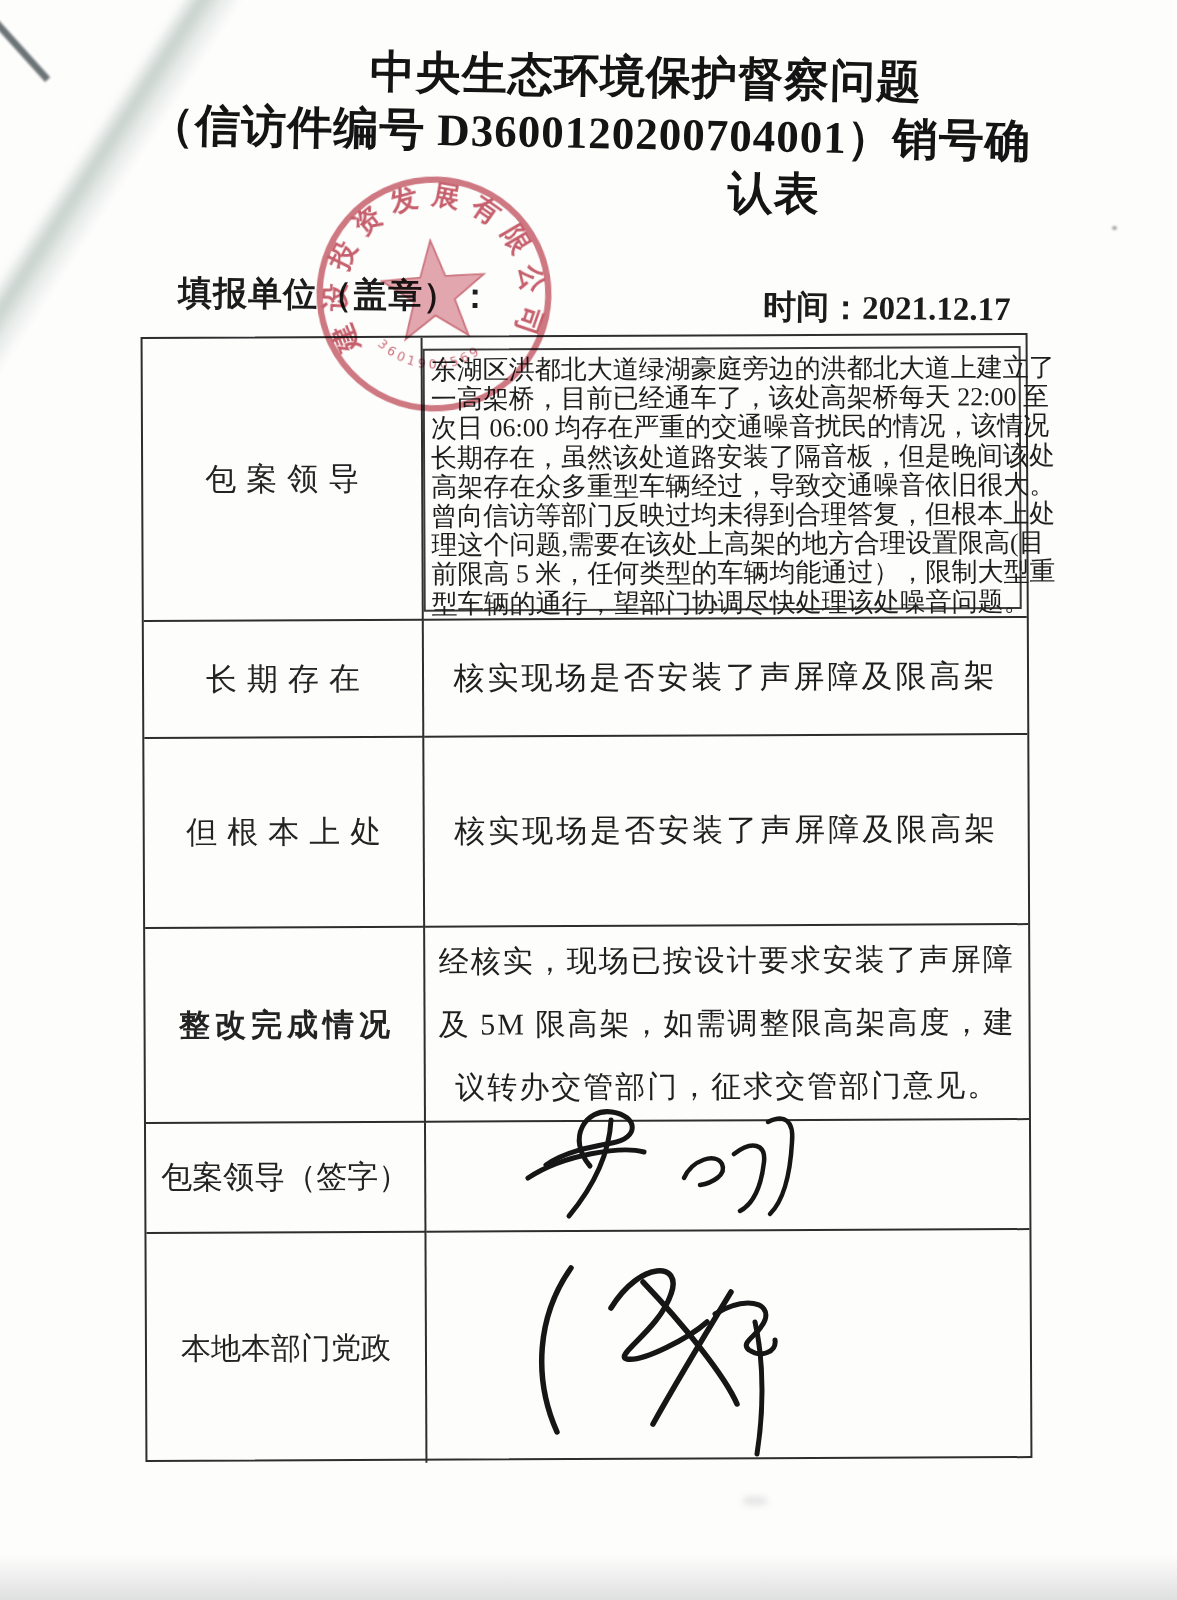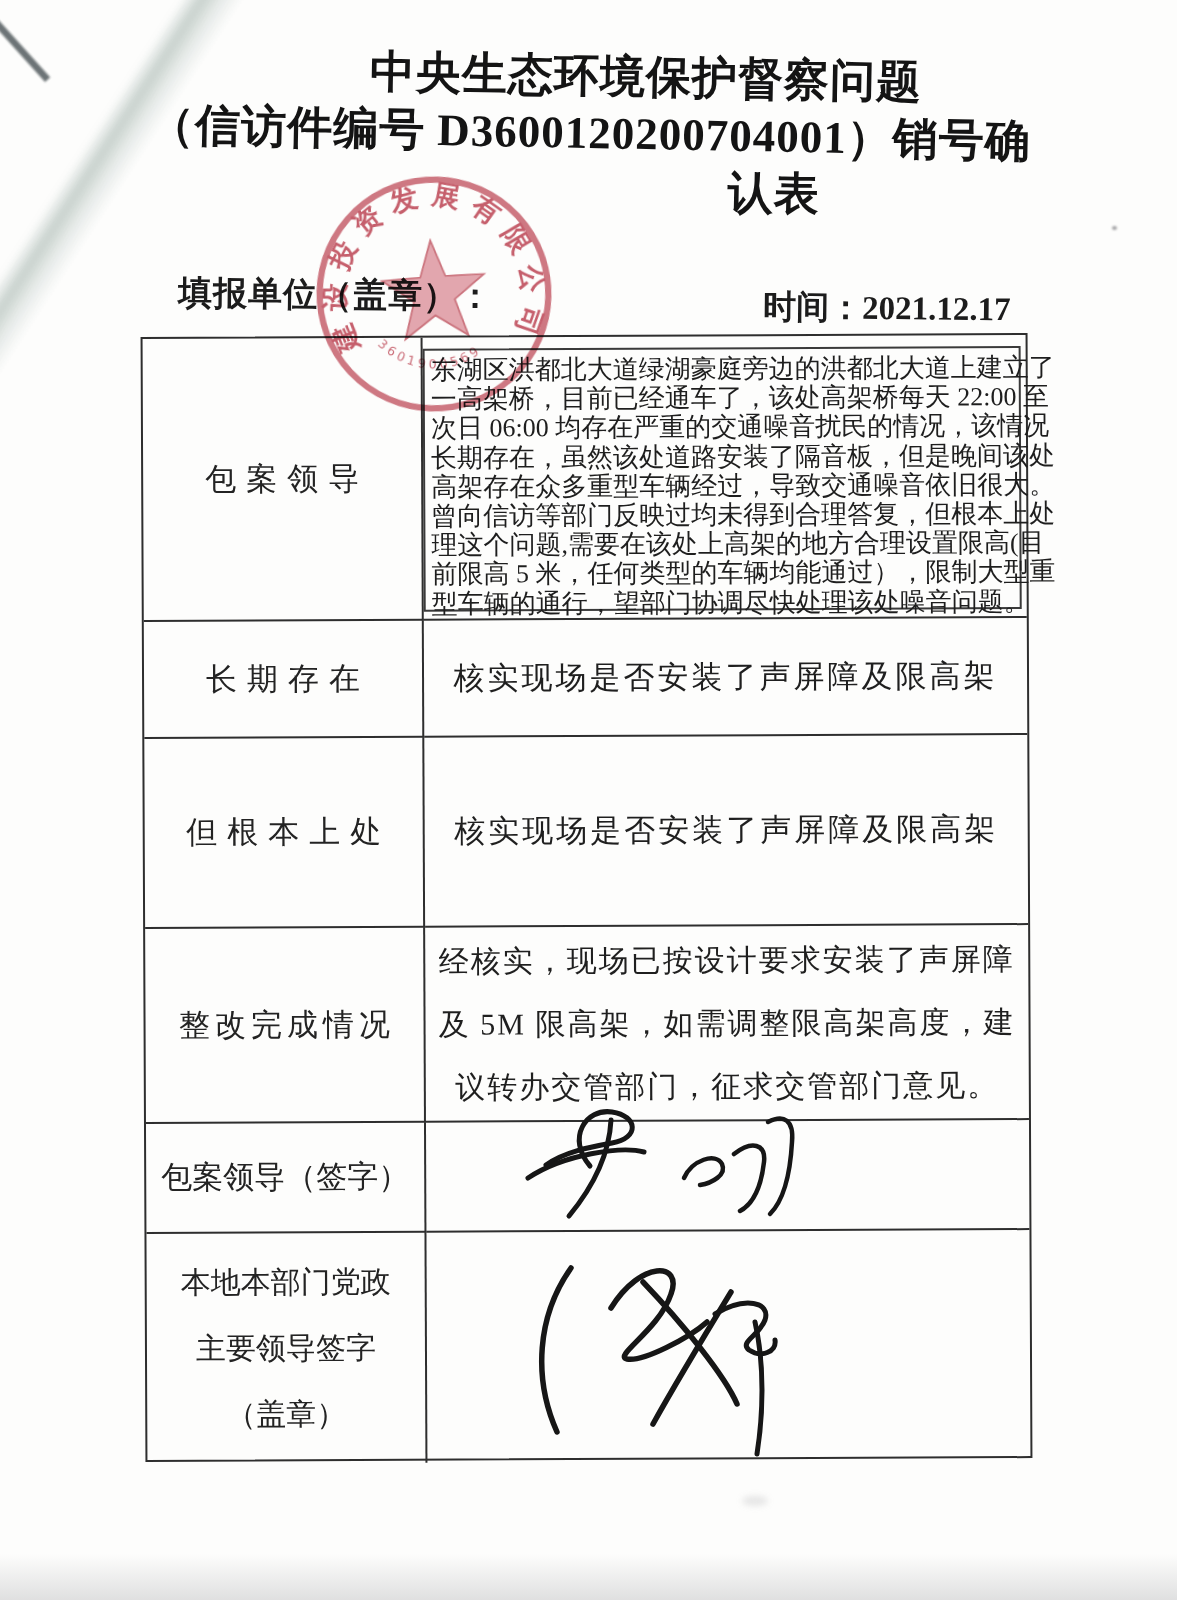--- a/index.html
+++ b/index.html
@@ -44,21 +44,21 @@
     display:grid;grid-template-columns:280px 1fr;
     grid-template-rows:283px 117px 190px 195px 110px 230px;
     border:2.5px solid #2e2e2e;box-sizing:border-box;
     transform:rotate(-.25deg);
   }
   .cell{border-right:2px solid #2e2e2e;border-bottom:2px solid #2e2e2e;box-sizing:border-box;position:relative;}
   .cell.last-col{border-right:none;}
   .cell.last-row{border-bottom:none;}
   .label-cell{display:flex;align-items:center;justify-content:center;font-size:31px;color:#232323;text-align:center;}
   .sp{letter-spacing:10px;text-indent:10px;}
-  .sp-sm{letter-spacing:5px;text-indent:5px;}
+  .sp-sm{letter-spacing:5px;text-indent:5px;font-weight:bold;}
   
   .issue-box{
     position:absolute;left:0;top:11px;right:5px;bottom:7px;
     border:2px solid #3a3a3a;padding:5px 6px 0 6px;box-sizing:border-box;
   }
   .issue-line{font-size:26px;line-height:29.2px;text-align:center;white-space:nowrap;color:#1e1e1e;}
   .center-text{display:flex;align-items:center;justify-content:center;font-size:31px;letter-spacing:3px;color:#1f1f1f;}
   .done-lines{display:flex;flex-direction:column;justify-content:center;height:100%;gap:0;}
   .done-line{font-size:30px;line-height:63px;text-align:center;white-space:nowrap;letter-spacing:2px;color:#1f1f1f;}
   .multi-label{display:flex;flex-direction:column;align-items:center;justify-content:center;height:100%;font-size:30px;line-height:66px;color:#232323;}
@@ -134,22 +134,20 @@
   </div>
 
   <div class="cell label-cell">
     <span>包案领导（签字）</span>
   </div>
   <div class="cell last-col"></div>
 
   <div class="cell last-row">
     <div class="multi-label">
       <div>本地本部门党政</div>
-      <div>主要领导签字</div>
-      <div>（盖章）</div>
     </div>
   </div>
   <div class="cell last-col last-row"></div>
 </div>
 
 <svg class="sig sig1" width="380" height="135" viewBox="0 0 380 135">
   <path stroke-width="5" d="M118,74 C94,46 114,16 140,20 C166,24 168,46 140,51 C118,55 92,60 74,73"></path>
   <path stroke-width="5" d="M56,86 C92,62 150,54 172,60"></path>
   <path stroke-width="5" d="M139,28 C137,68 116,101 97,124"></path>
   <path stroke-width="4.5" d="M212,86 C220,68 244,60 250,72 C255,83 240,91 228,93"></path>

